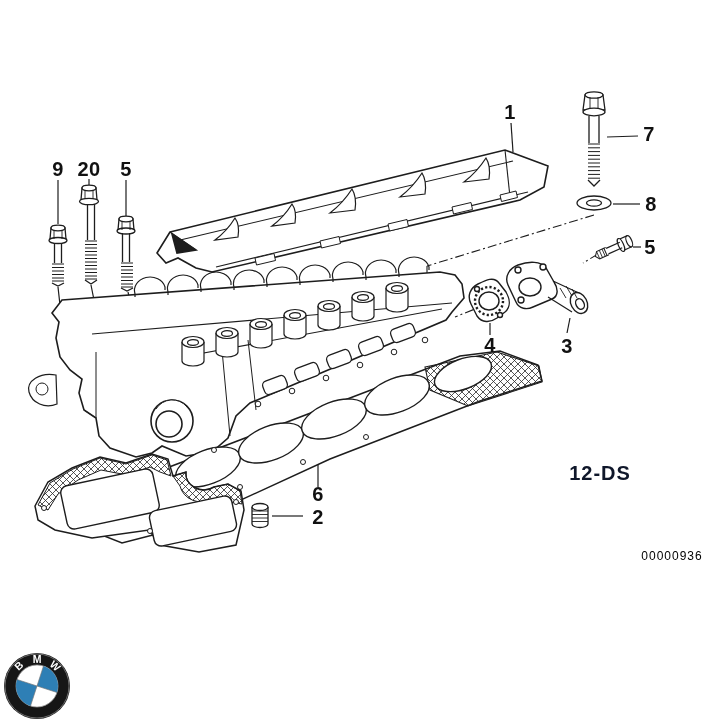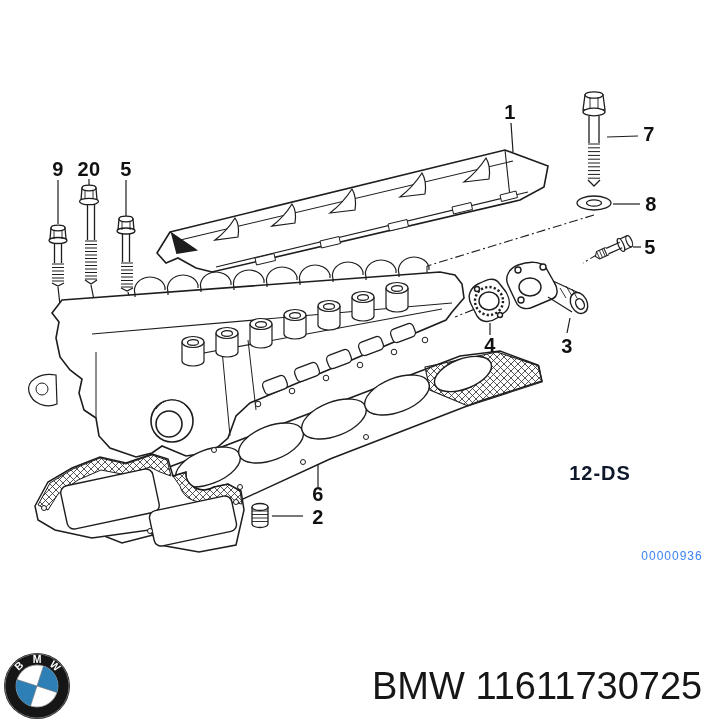--- a/index.html
+++ b/index.html
@@ -4,21 +4,21 @@
 <style>
   html,body{margin:0;padding:0;background:#fff;}
   .stage{position:relative;width:720px;height:720px;background:#fff;overflow:hidden;
          font-family:"Liberation Sans", sans-serif;}
   svg{position:absolute;left:0;top:0;}
   .callout{position:absolute;transform:translate(-50%,-50%);font-weight:bold;
            font-size:20px;color:#111;letter-spacing:0.5px;white-space:nowrap;}
   .group-code{position:absolute;transform:translate(-50%,-50%);font-weight:bold;
               font-size:20px;color:#0f172a;letter-spacing:1px;}
   .plate-code{position:absolute;transform:translate(-50%,-50%);font-size:12px;
-              color:#3b82f6;letter-spacing:1px;}
+              color:#000000;letter-spacing:1px;}
   .footer-text{position:absolute;left:372px;top:665px;font-size:38px;color:#161616;
                white-space:nowrap;}
 </style>
 </head>
 <body>
 
 <div class="stage">
 
 <svg width="720" height="720" viewBox="0 0 720 720">
   <defs>
@@ -293,15 +293,14 @@
 <div class="callout" style="left:318px;top:494px">6</div>
 <div class="callout" style="left:649px;top:134px">7</div>
 <div class="callout" style="left:651px;top:204px">8</div>
 <div class="callout" style="left:58px;top:169px">9</div>
 <div class="callout" style="left:89px;top:169px">20</div>
 <div class="callout" style="left:126px;top:169px">5</div>
 
 <div class="group-code" style="left:600px;top:473px">12-DS</div>
 <div class="plate-code" style="left:672px;top:556px">00000936</div>
 
-<div class="footer-text">BMW 11611730725</div>
 
 </div>
 
 </body></html>

